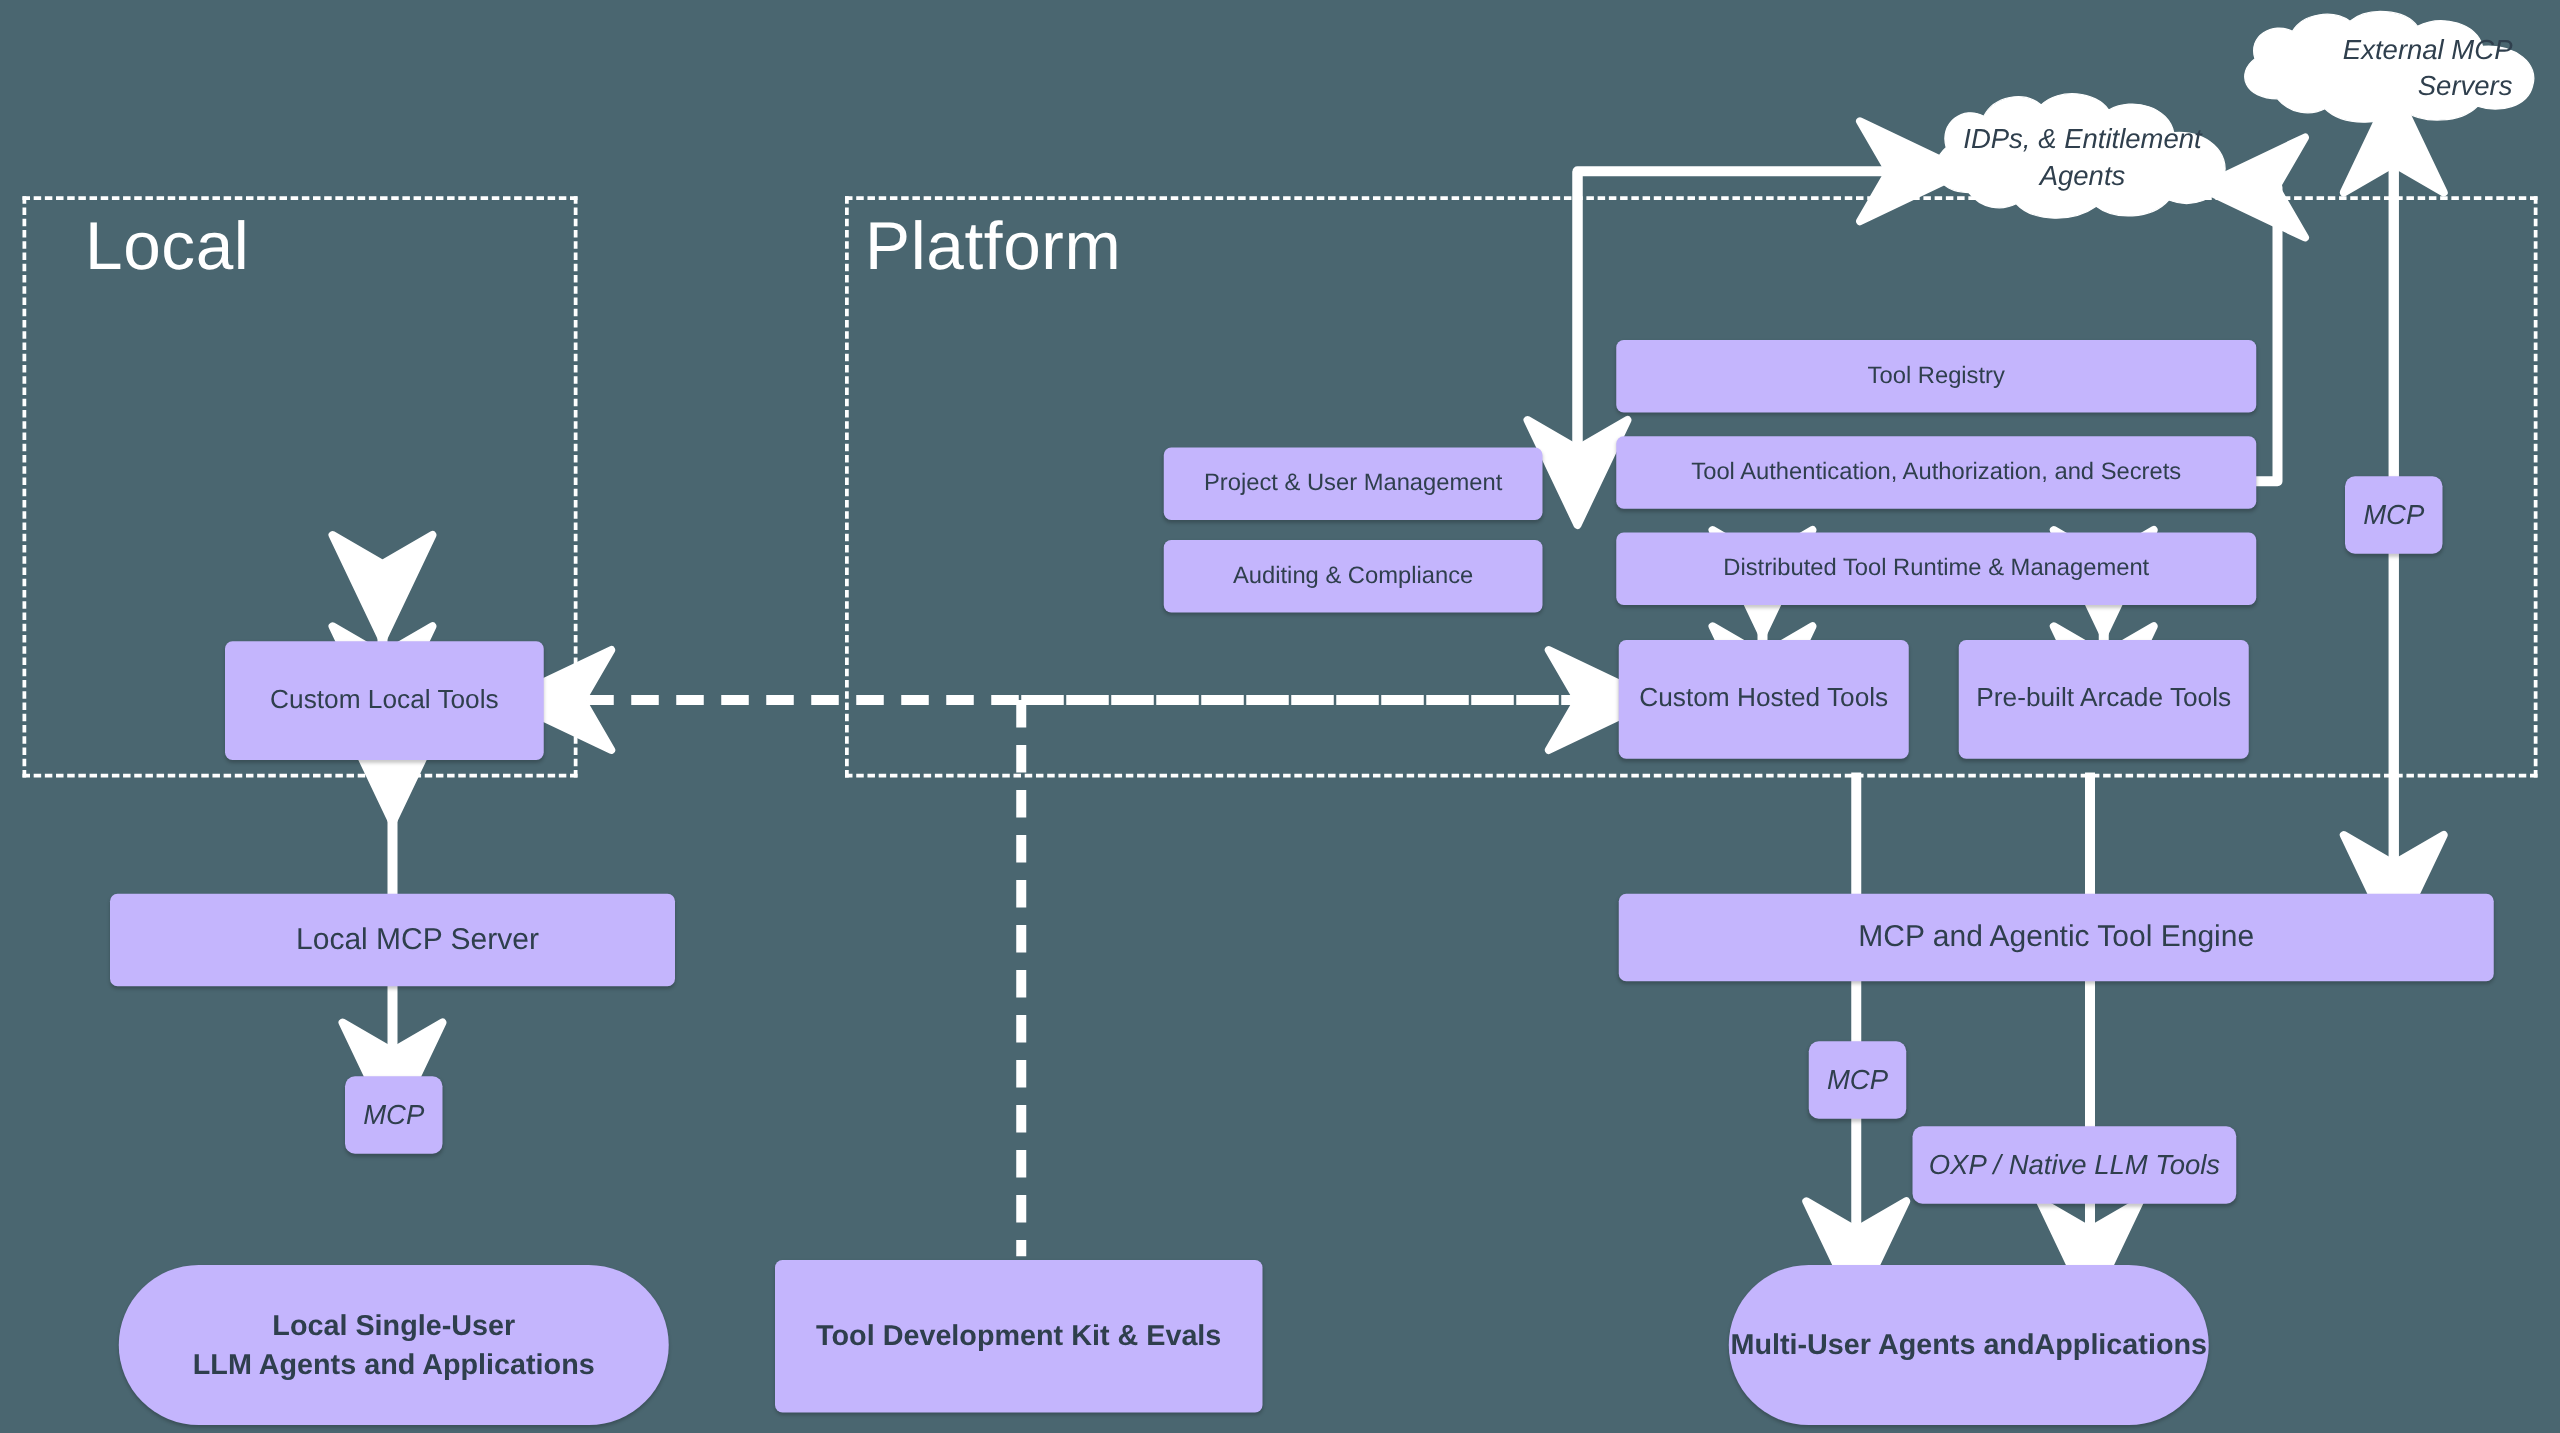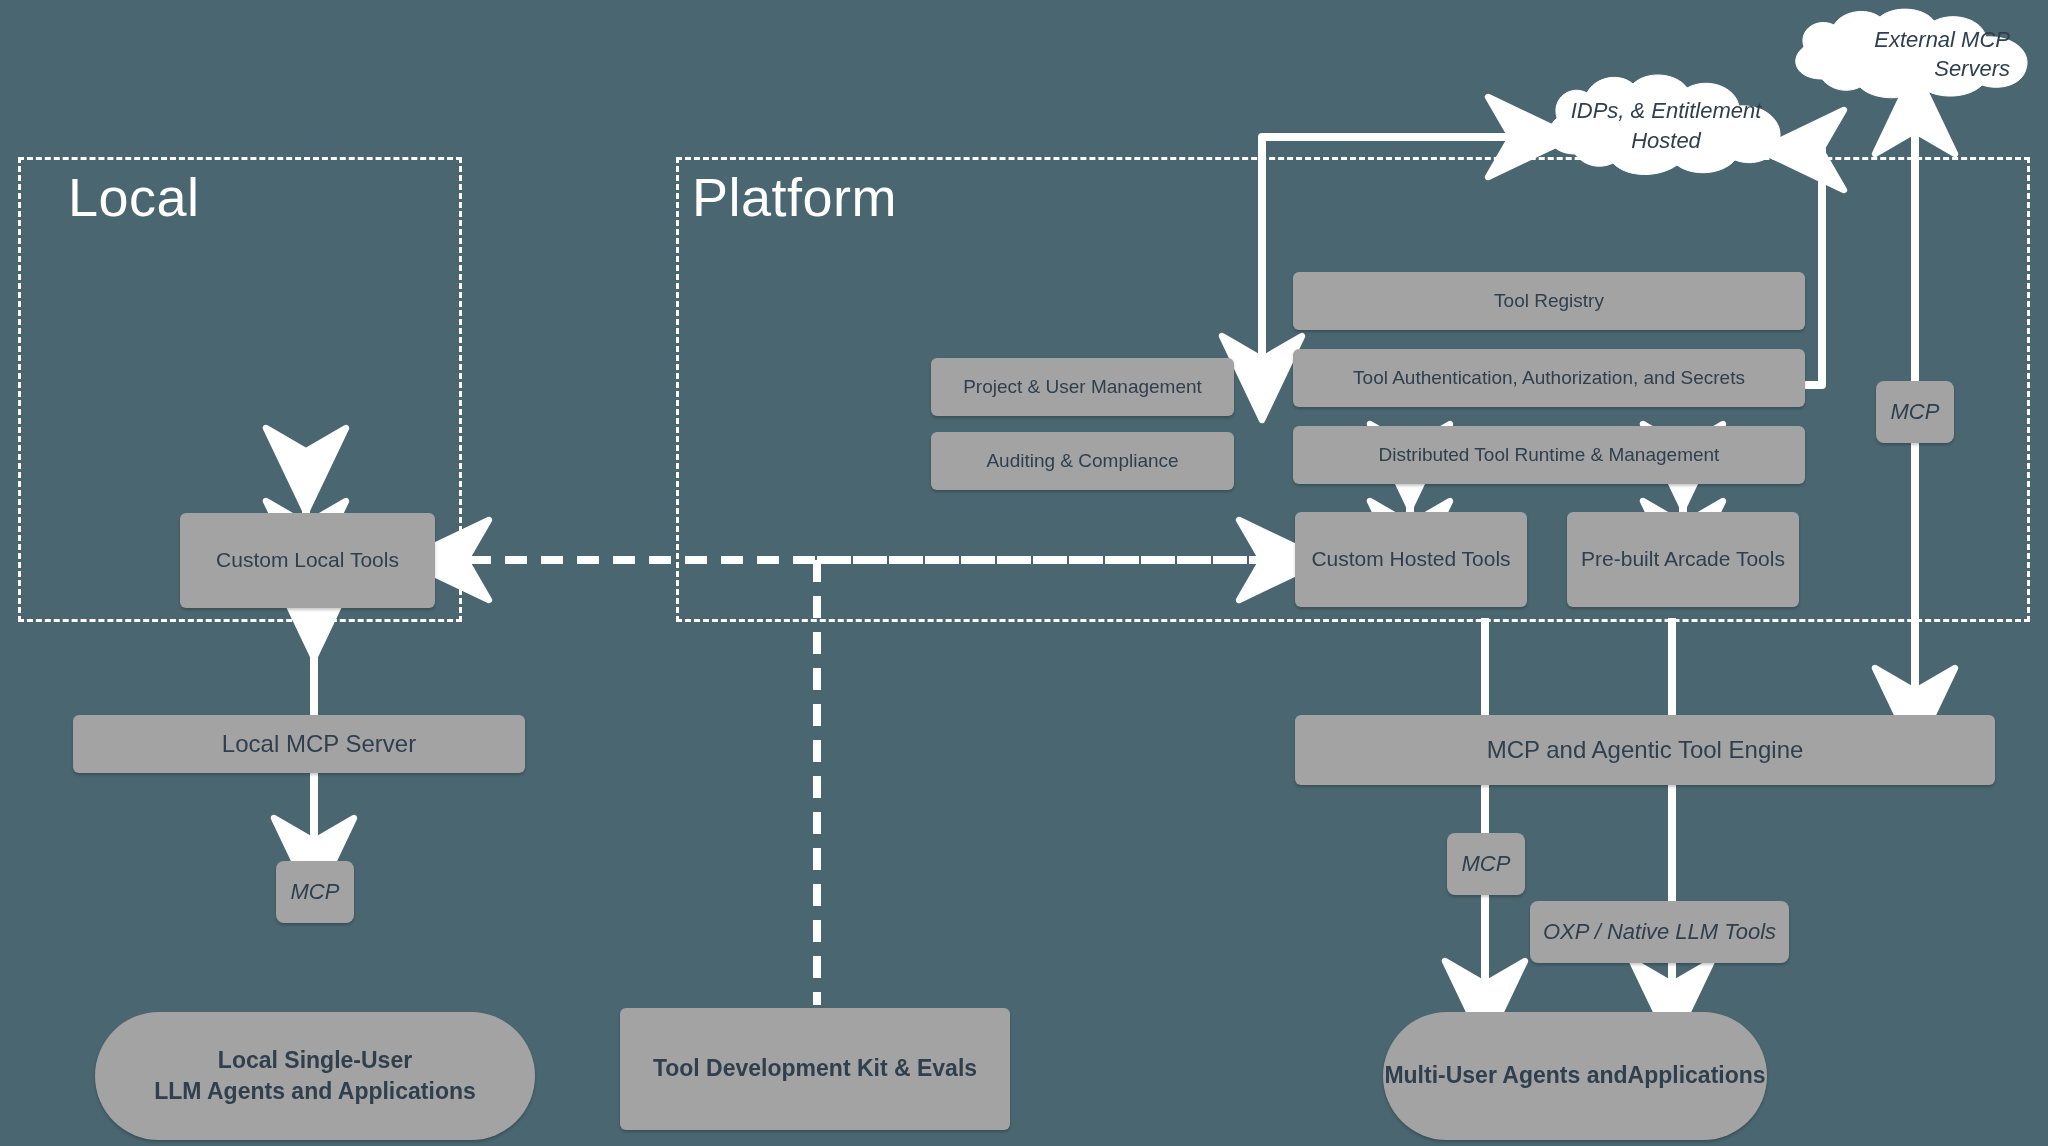--- a/index.html
+++ b/index.html
@@ -24,21 +24,21 @@
     color:#ffffff;
     font-size:54px;
     font-weight:400;
     letter-spacing:0.5px;
     white-space:nowrap;
   }
 
   
   .box{
     position:absolute;
-    background:#a3a3a3;
+    background:#c4b5fd;
     border-radius:6px;
     box-sizing:border-box;
     display:flex;
     align-items:center;
     justify-content:center;
     text-align:center;
     color:#2f3f4d;
     box-shadow:0 2px 3px rgba(0,0,0,0.22);
     line-height:1.35;
   }
@@ -127,21 +127,21 @@
       <path d="M1485,618 L1485,1005" stroke="#ffffff" stroke-width="8" fill="none" marker-end="url(#ah)"></path>
     </g>
 
     <g>
       <path d="M1672,618 L1672,1005" stroke="#ffffff" stroke-width="8" fill="none" marker-end="url(#ah)"></path>
     </g>
   </svg>
 
   <div class="box mid" style="left:180px;top:513px;width:255px;height:95px;">Custom Local Tools</div>
 
-  <div class="box big" style="left:73px;top:715px;width:452px;height:58px;padding-left:40px;">Local MCP Server</div>
+  <div class="box big" style="left:88px;top:715px;width:452px;height:74px;padding-left:40px;">Local MCP Server</div>
 
   <div class="box tag" style="left:276px;top:861px;width:78px;height:62px;">MCP</div>
 
   <div class="box pill bold" style="left:95px;top:1012px;width:440px;height:128px;flex-direction:column;">
     <span>Local Single-User</span>
     <span>LLM Agents and Applications</span>
   </div>
 
   <div class="box bold" style="left:620px;top:1008px;width:390px;height:122px;">Tool Development Kit &amp; Evals</div>
 
@@ -180,17 +180,17 @@
 
   <div class="cloud" style="left:1535px;top:72px;width:262px;height:108px;">
     <svg class="cloud-bg" viewBox="0 0 262 108" preserveAspectRatio="none">
       <path d="M40,82 C14,82 6,60 22,46 C16,26 36,12 52,21 C60,5 84,0 98,12
                C112,-2 142,1 152,16 C172,5 200,14 204,34 C230,32 250,50 244,70
                C240,88 218,95 200,88 C186,104 156,104 142,93 C124,106 92,106 78,91
                C66,97 50,95 40,82 Z" fill="#ffffff" stroke="#ffffff" stroke-width="1"></path>
     </svg>
     <span class="cloud-lbl" style="line-height:1.35;">
       <span>IDPs, &amp; Entitlement</span><br>
-      <span>Hosted</span>
+      <span>Agents</span>
     </span>
   </div>
 
 </div>
 
 </body></html>

